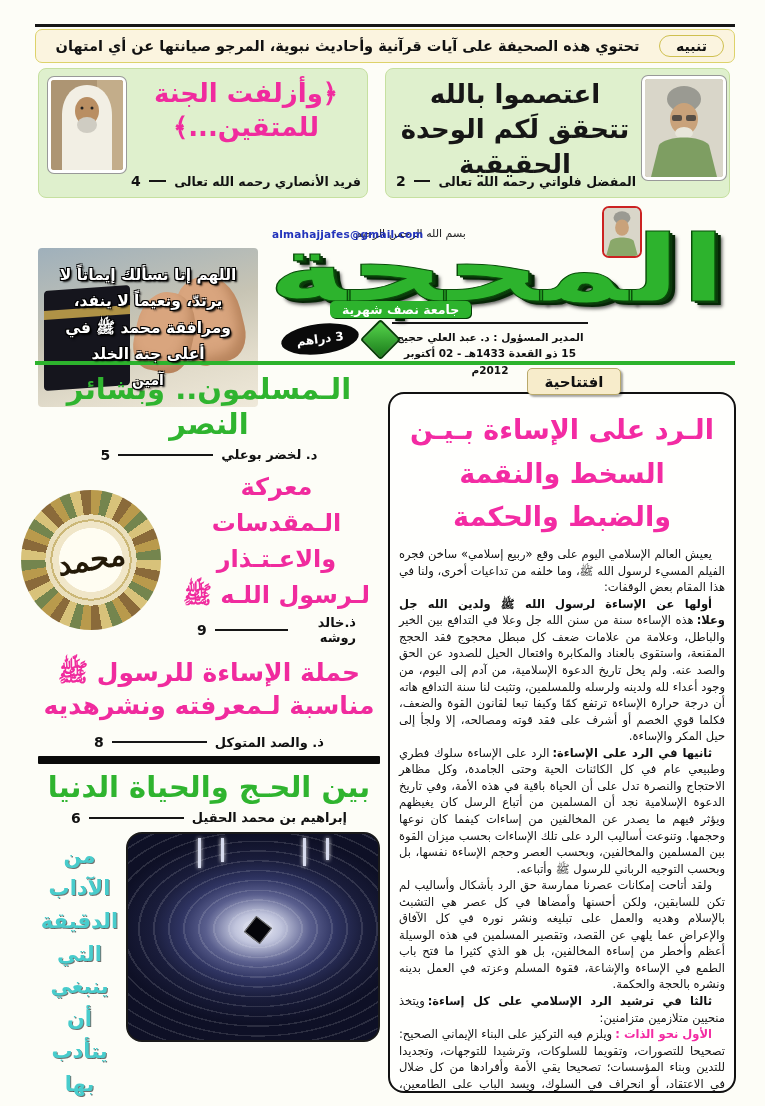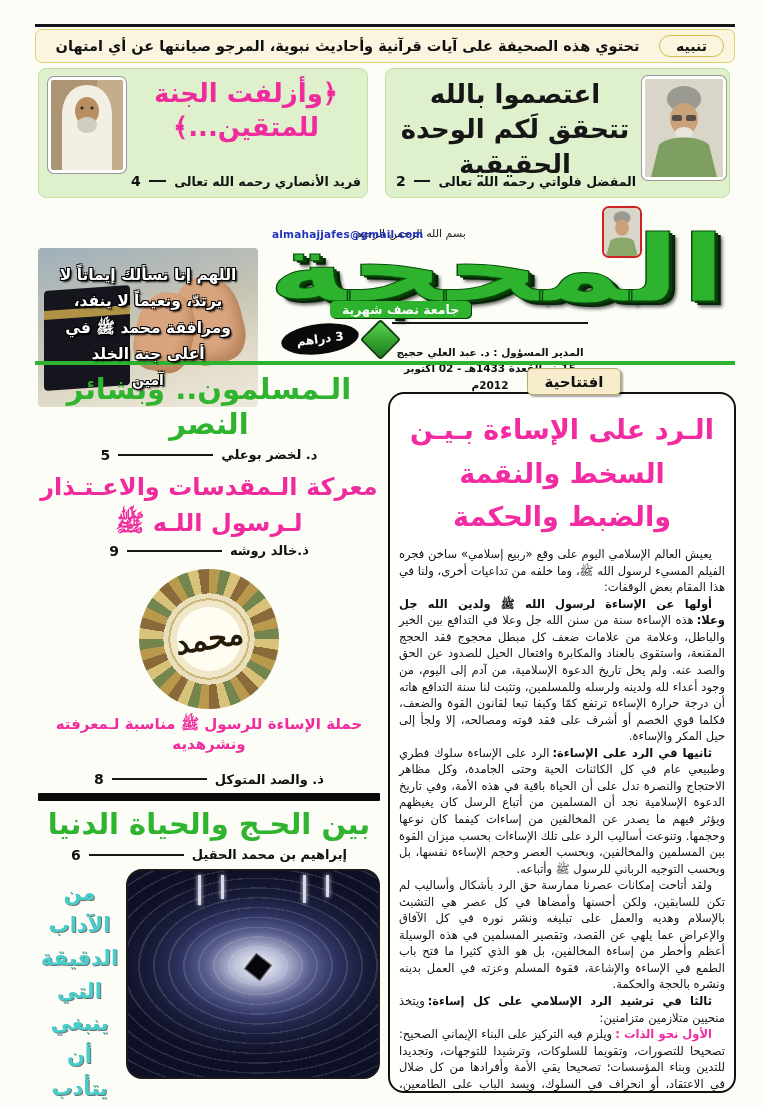--- a/index.html
+++ b/index.html
@@ -49,39 +49,39 @@
   .founder{left:546px;top:206px;width:96px;display:flex;direction:rtl;gap:4px;align-items:flex-start;}
   .founder-photo{width:36px;height:48px;border:2px solid #cc2222;border-radius:7px;overflow:hidden;background:#d9d6c9;flex:none;}
   .founder-photo svg{display:block;width:100%;height:100%;}
   .founder-text{font-size:8.5px;font-weight:bold;line-height:1.35;text-align:center;direction:rtl;}
 
   .logo{left:256px;top:214px;width:482px;height:112px;display:flex;align-items:center;justify-content:center;}
   .logo-text{font-size:92px;font-weight:bold;line-height:1;direction:rtl;color:#2db32d;transform:scaleX(1.45);
       text-shadow:2px 2px 0 #0b3a0b,4px 4px 0 #062506,5px 6px 3px rgba(0,0,0,.6);-webkit-text-stroke:1px #0a4d0a;}
   .subtitle-pill{left:330px;top:301px;background:#2db32d;color:#fff;font-weight:bold;font-size:12.5px;
       padding:1px 12px;border-radius:5px;direction:rtl;box-shadow:1px 1px 0 #063e06;}
-  .director-box{left:392px;top:322px;width:196px;border-top:2px solid #161616;padding-top:20px;font-size:10.5px;
+  .director-box{left:392px;top:322px;width:196px;border-top:2px solid #161616;padding-top:5px;font-size:10.5px;
       font-weight:bold;text-align:center;direction:rtl;line-height:1.55;}
   .price-oval{left:281px;top:324px;width:78px;height:30px;background:#0a0a0a;border-radius:50%;color:#fff;
       display:flex;align-items:center;justify-content:center;font-size:12px;font-weight:bold;transform:rotate(-7deg);direction:rtl;}
   .logo-diamond{left:366px;top:325px;width:25px;height:25px;background:linear-gradient(135deg,#56d54c,#1a7a1a);
       transform:rotate(45deg);border:2px solid #063e06;border-radius:3px;}
   .issue-oval{left:620px;top:317px;width:102px;height:34px;background:#000;border-radius:50%;color:#fff;
       display:flex;align-items:center;justify-content:center;font-size:13px;font-weight:bold;direction:rtl;}
   .green-sep{left:35px;top:361px;width:700px;height:4px;background:#2db32d;}
 
   
   #left-col{left:38px;top:369px;width:342px;direction:rtl;}
   .green-head{color:#2fb42f;font-size:29px;font-weight:bold;text-align:center;line-height:1.2;margin:3px 0 5px;}
-  .pink-head{color:#f02b9e;font-size:15px;font-weight:bold;text-align:center;line-height:1.35;margin:5px 0 17px;}
+  .pink-head{color:#f02b9e;font-size:25px;font-weight:bold;text-align:center;line-height:1.35;margin:5px 0 11px;}
   .byline{display:flex;direction:rtl;align-items:center;justify-content:center;gap:8px;font-weight:bold;
       font-size:13px;margin:2px 24px 6px;}
   .byline .rule{height:2px;background:#161616;width:95px;}
   .byline .pg{font-size:14px;}
-  .a2{display:flex;direction:rtl;align-items:center;gap:4px;margin:4px 0 2px;flex-direction:column;}
+  .a2{display:flex;direction:rtl;align-items:center;gap:12px;margin:4px 0 2px;}
   .a2-text{flex:1;}
   .a2-head{color:#f02b9e;font-size:24px;font-weight:bold;text-align:center;line-height:1.5;}
   .medallion{width:140px;height:140px;flex:none;border-radius:50%;display:flex;align-items:center;justify-content:center;
       background:
         radial-gradient(circle,#fffdf2 0 32%,transparent 32.5%),
         radial-gradient(circle,transparent 0 32%,#f0e6c8 32% 39%,#ccb878 39% 41%,transparent 41%),
         radial-gradient(circle,transparent 0 41%,#eadfbc 41% 46%,transparent 46%),
         repeating-conic-gradient(#b99a4c 0 9deg,#74854e 9deg 18deg,#d8c27a 18deg 27deg,#8a6a3a 27deg 36deg);}
   .medallion-text{font-family:"DejaVu Serif","Liberation Serif",serif;font-weight:bold;font-size:30px;color:#241a08;transform:rotate(-10deg);}
   .black-bar{height:8px;background:#0a0a0a;margin:6px 0;border-radius:1px;}

